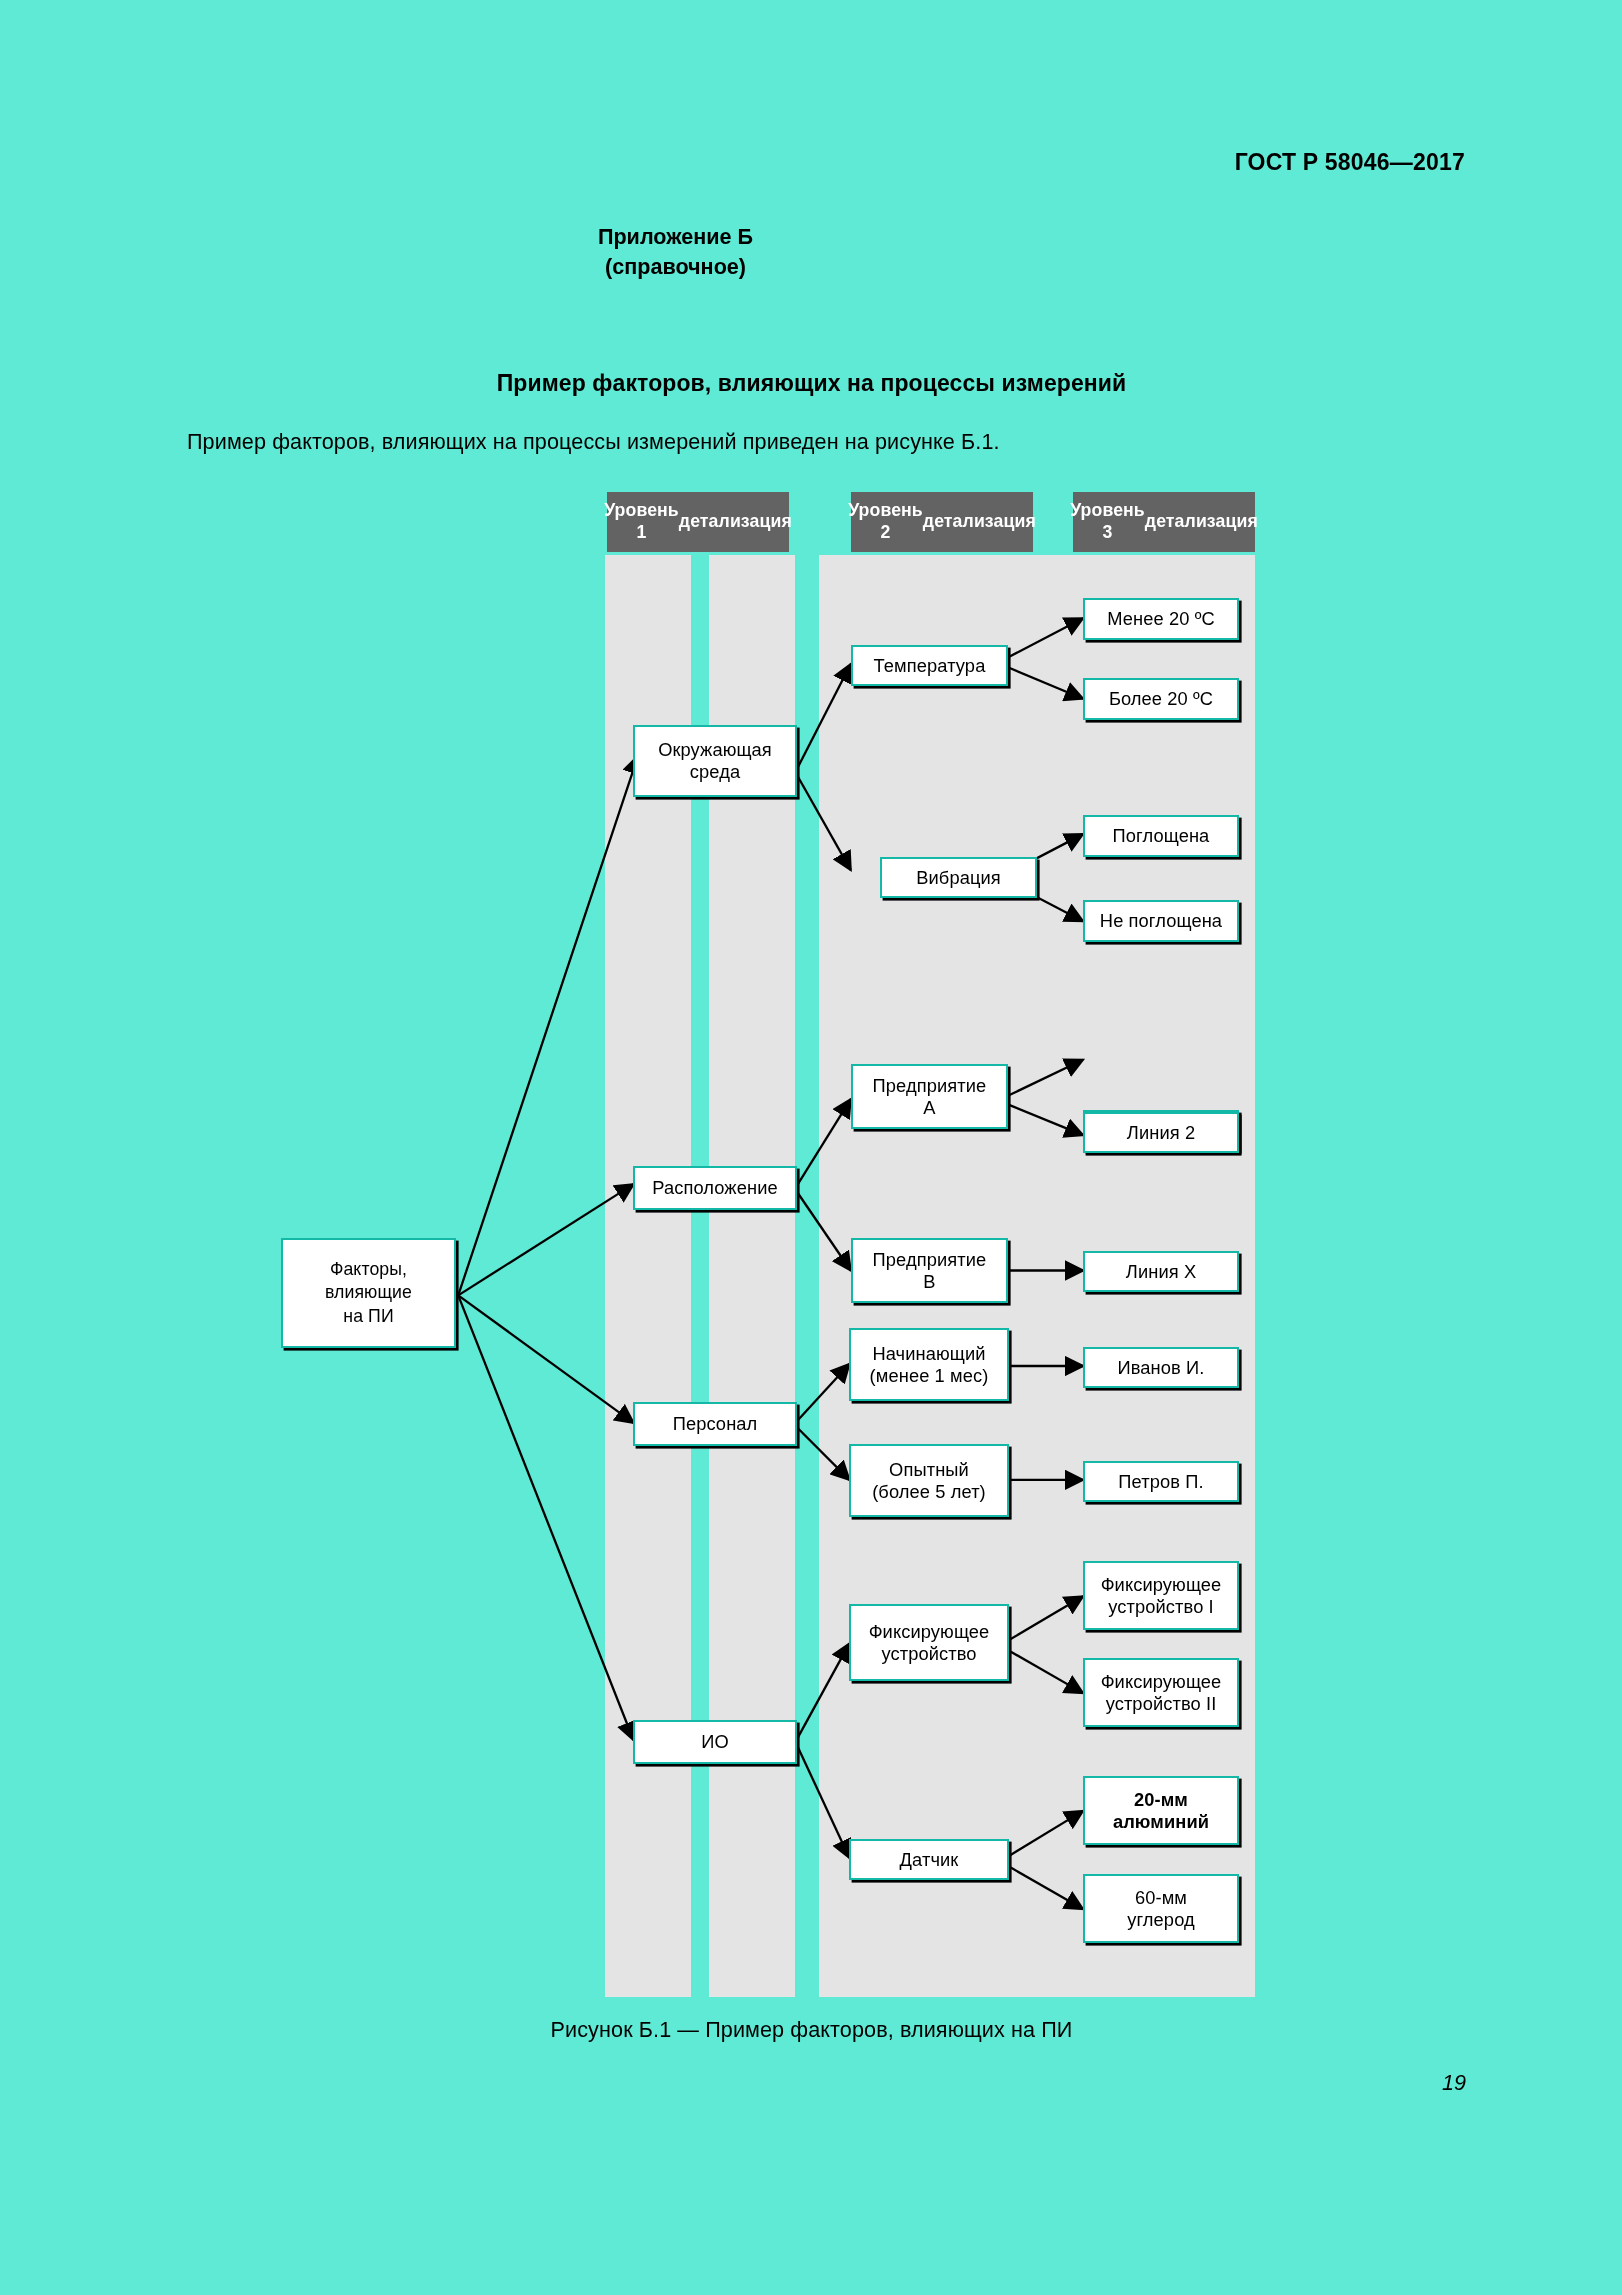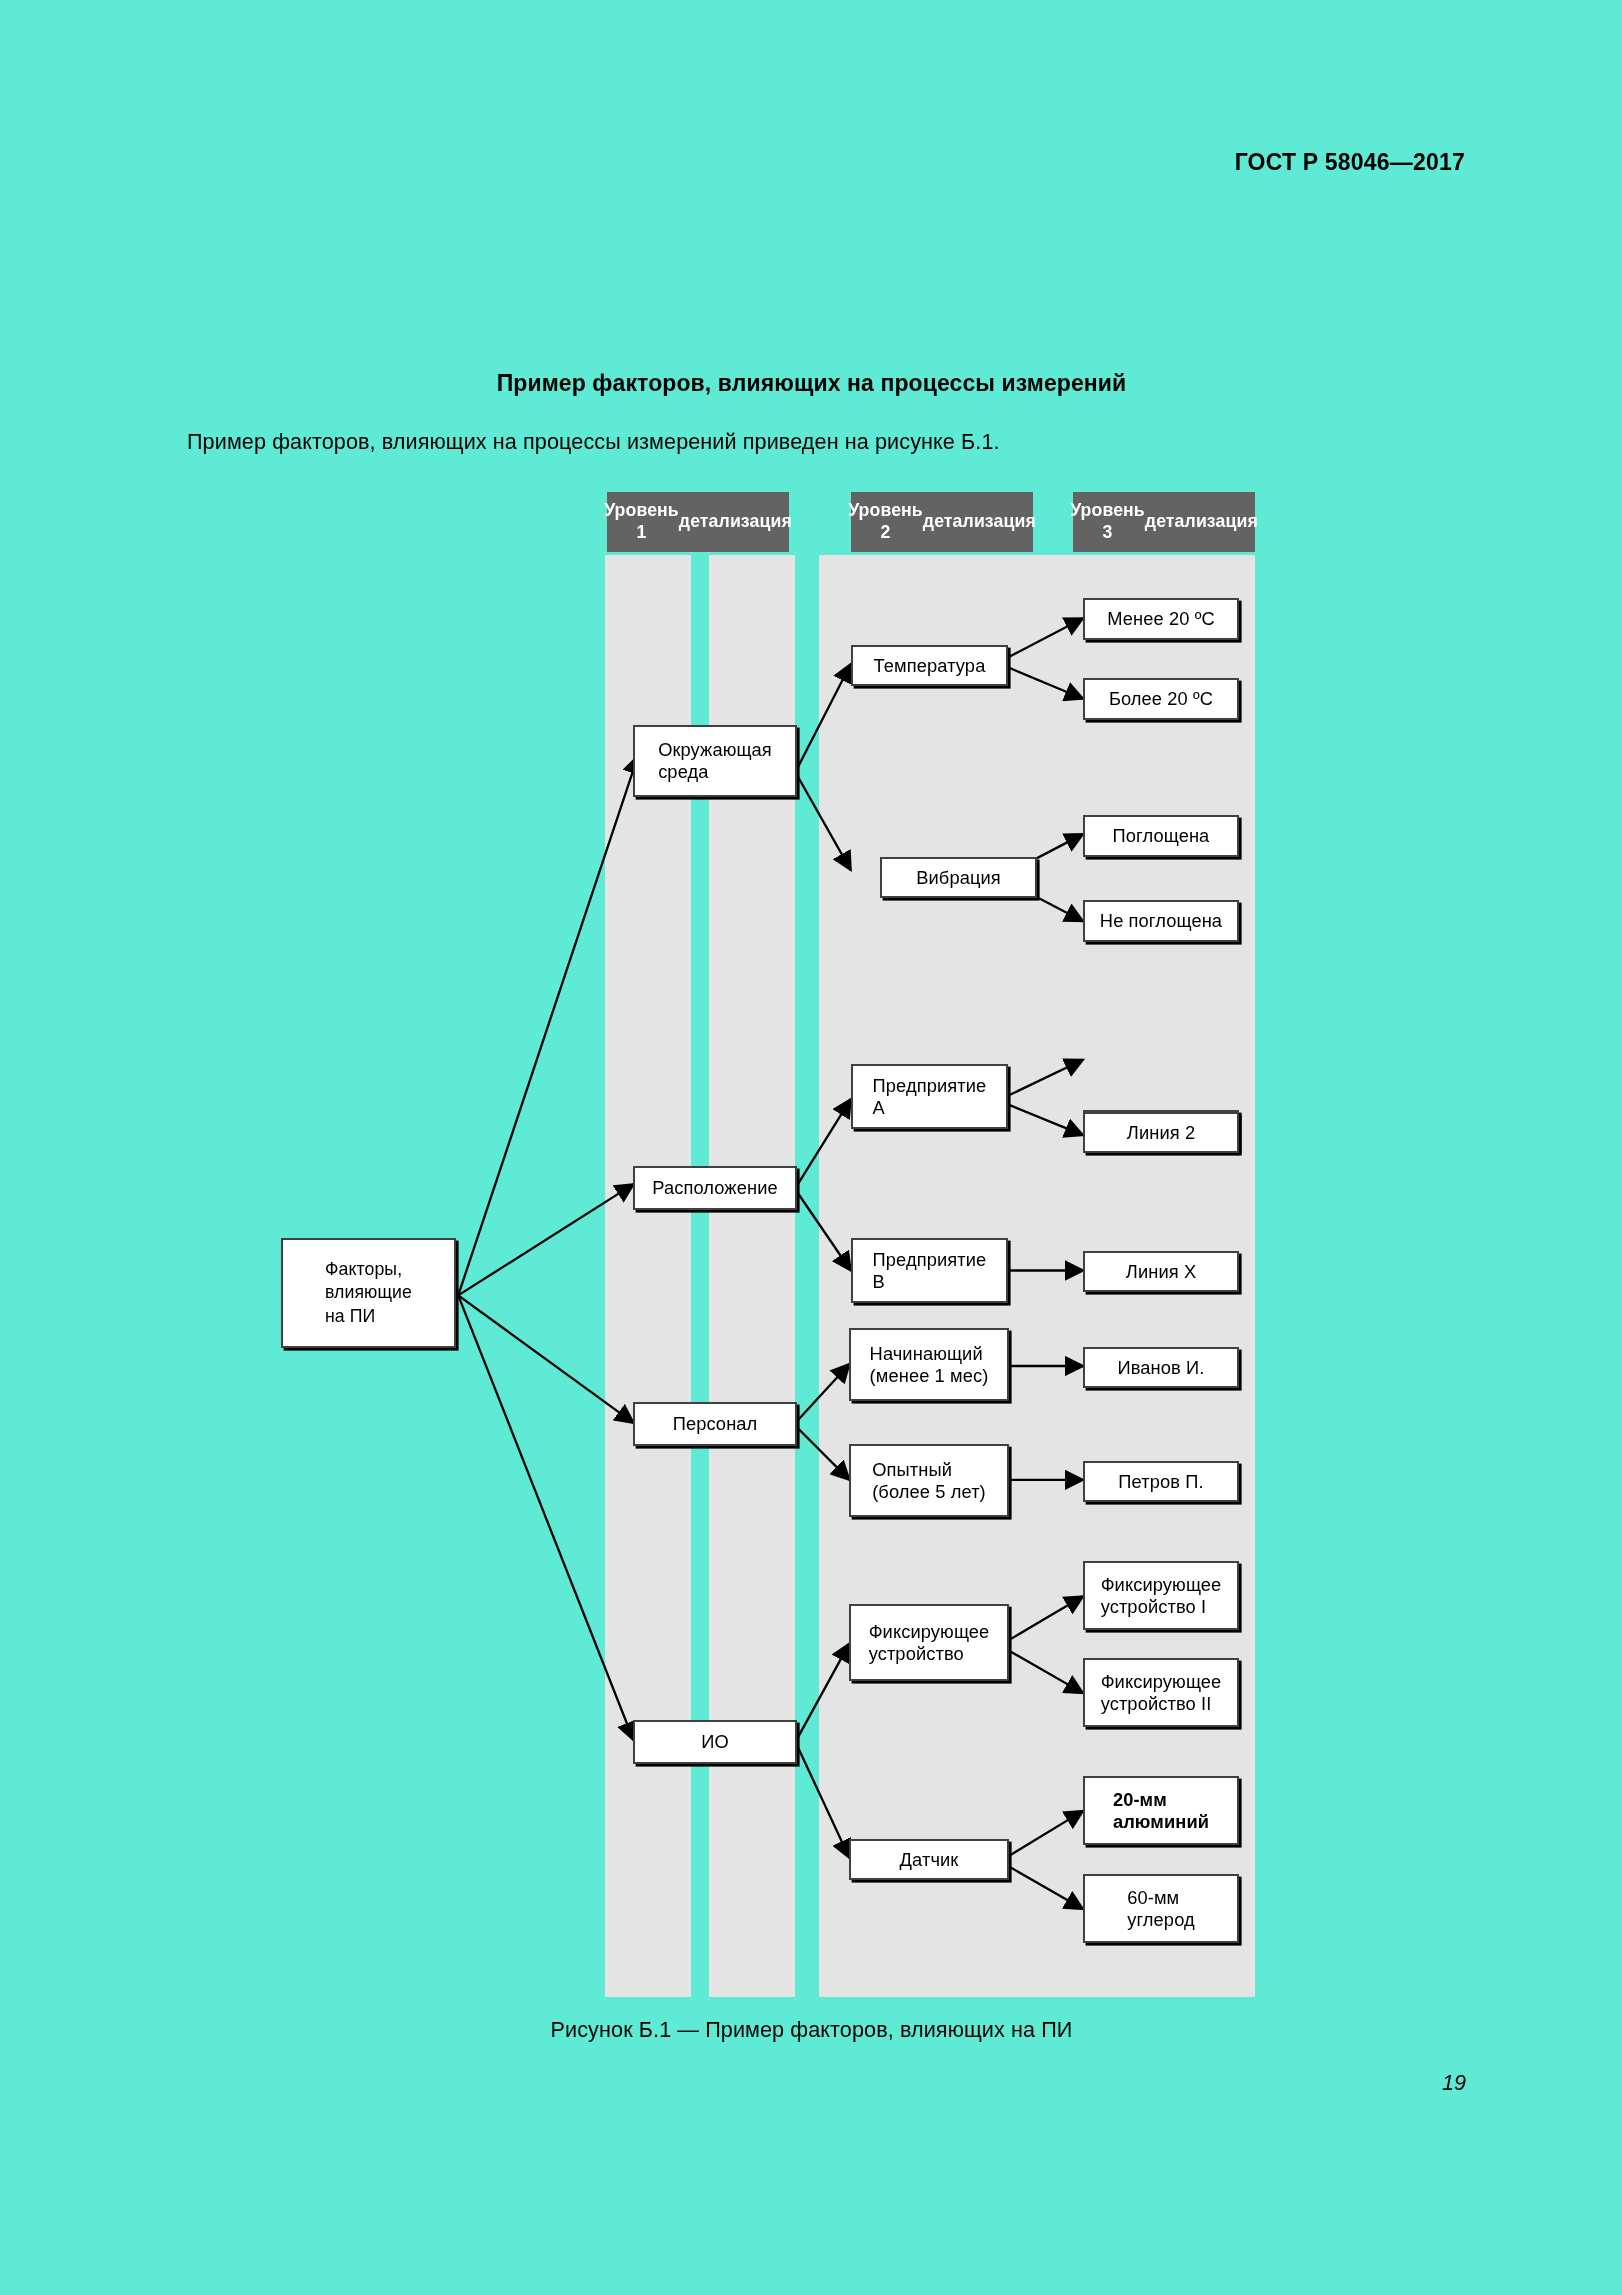--- a/index.html
+++ b/index.html
@@ -99,25 +99,26 @@
     flex-direction: row;
     align-items: center;
     justify-content: center;
     letter-spacing: 0.1px;
   }
 
   .node {
     position: absolute;
     box-sizing: border-box;
     background: #ffffff;
-    border: 2px solid #404040;
+    border: 2px solid #14b8a6;
     box-shadow: 2.6px 2.6px 0 0 #000000;
     display: flex;
     align-items: center;
     justify-content: center;
+    text-align: center;
     font-size: 18.3px;
     line-height: 22px;
     letter-spacing: 0.1px;
     white-space: pre-line;
   }
   .node.root {
     font-size: 17.7px;
     line-height: 23.6px;
   }
 
@@ -148,20 +149,24 @@
     font-style: italic;
   }
 </style>
 </head>
 <body>
 
 <div class="page">
 
   <div class="doc-header">ГОСТ Р 58046—2017</div>
 
+  <div class="appendix-block">
+    <div class="appendix-title">Приложение Б</div>
+    <div class="appendix-sub">(справочное)</div>
+  </div>
 
   <div class="section-title">Пример факторов, влияющих на процессы измерений</div>
 
   <div class="body-par">Пример факторов, влияющих на процессы измерений приведен на рисунке Б.1.</div>
 
   <div class="figure">
 
     <div class="band" style="left:605px; top:555px; width:86px; height:1442px;"></div>
     <div class="band" style="left:709px; top:555px; width:86px; height:1442px;"></div>
     <div class="band" style="left:819px; top:555px; width:436px; height:1442px;"></div>

